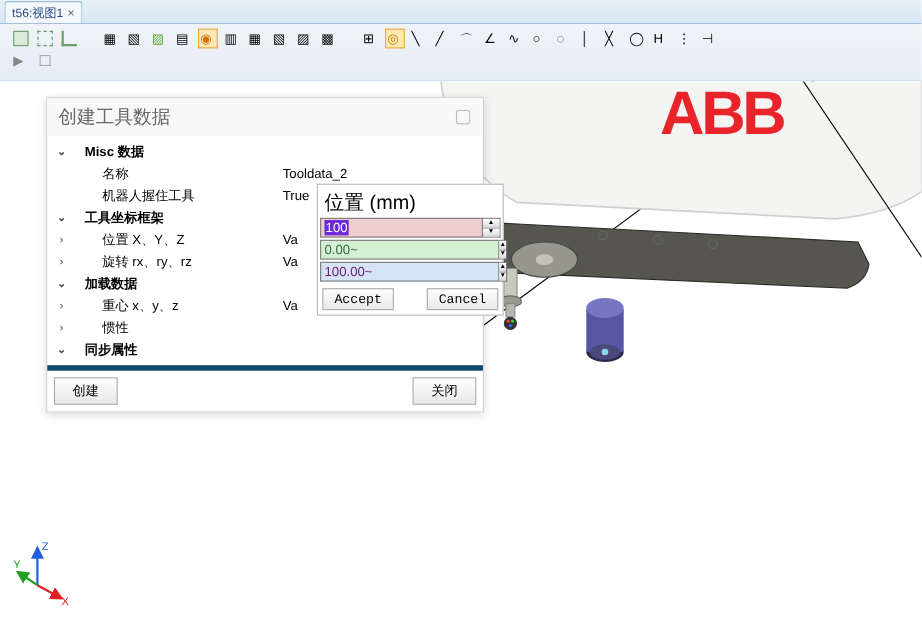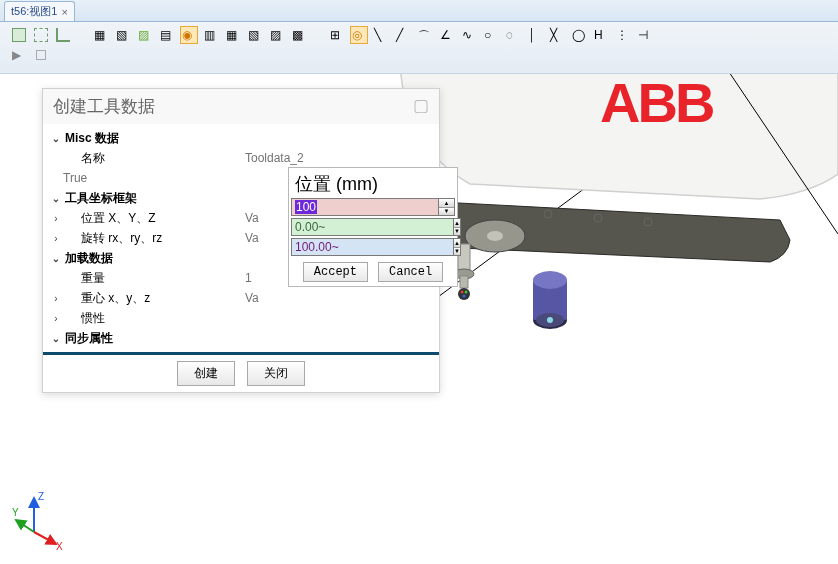--- a/index.html
+++ b/index.html
@@ -89,35 +89,36 @@
   width: 14px;
   text-align: center;
   color: #444;
   font-size: 10px;
   cursor: pointer;
 }
 .prop-label {
   width: 182px;
   padding-left: 2px;
   white-space: nowrap;
+  margin-left: 12px;
 }
 .prop-label.indent { padding-left: 18px; }
 .prop-val {
   flex: 1;
-  color: #737373;
+  color: #000000;
   white-space: nowrap;
   overflow: hidden;
 }
 .prop-header { font-weight: bold; }
 .dialog-footer {
   display: flex;
-  justify-content: center;
+  justify-content: space-between;
   gap: 12px;
   padding: 6px;
-  border-top: 3px solid #0c4a6e;
+  border-top: 5px solid #0c4a6e;
   margin-top: 4px;
 }
 .btn {
   border: 1px solid #a8a8a8;
   background: linear-gradient(#fefefe, #e8e8e8);
   padding: 3px 16px;
   font-size: 12px;
   cursor: pointer;
 }
 .popup {
@@ -157,21 +158,21 @@
 .spin-btns div {
   flex: 1;
   background: linear-gradient(#fefefe, #d8d8d8);
   display: flex; align-items: center; justify-content: center;
   font-size: 6px;
   cursor: pointer;
 }
 .spin-btns div:first-child { border-bottom: 1px solid #999; }
 .popup-actions {
   display: flex;
-  justify-content: center;
+  justify-content: space-between;
   gap: 10px;
   padding: 4px 2px 2px 2px;
 }
 .popup-actions .btn { padding: 2px 10px; font-family: "Courier New", monospace; }
 .axis-gizmo {
   position: absolute;
   left: 12px; bottom: 14px;
   width: 60px; height: 60px;
   z-index: 5;
 }
@@ -337,20 +338,21 @@
         <span class="prop-caret">⌄</span>
         <span class="prop-label">Misc 数据</span>
       </div>
     <div class="prop-row">
         <span class="prop-caret"></span>
         <span class="prop-label indent">名称</span>
         <span class="prop-val">Tooldata_2</span>
       </div>
     <div class="prop-row">
         <span class="prop-caret"></span>
+        <span class="prop-label indent">机器人握住工具</span>
         <span class="prop-val">True</span>
       </div>
 
     <div class="prop-row prop-header">
         <span class="prop-caret">⌄</span>
         <span class="prop-label">工具坐标框架</span>
       </div>
     <div class="prop-row">
         <span class="prop-caret">›</span>
         <span class="prop-label indent">位置 X、Y、Z</span>
@@ -358,25 +360,20 @@
       </div>
     <div class="prop-row">
         <span class="prop-caret">›</span>
         <span class="prop-label indent">旋转 rx、ry、rz</span>
         <span class="prop-val">Va</span>
       </div>
 
     <div class="prop-row prop-header">
         <span class="prop-caret">⌄</span>
         <span class="prop-label">加载数据</span>
-      </div>
-    <div class="prop-row">
-        <span class="prop-caret"></span>
-        <span class="prop-label indent">重量</span>
-        <span class="prop-val">1</span>
       </div>
     <div class="prop-row">
         <span class="prop-caret">›</span>
         <span class="prop-label indent">重心 x、y、z</span>
         <span class="prop-val">Va</span>
       </div>
     <div class="prop-row">
         <span class="prop-caret">›</span>
         <span class="prop-label indent">惯性</span>
       </div>

